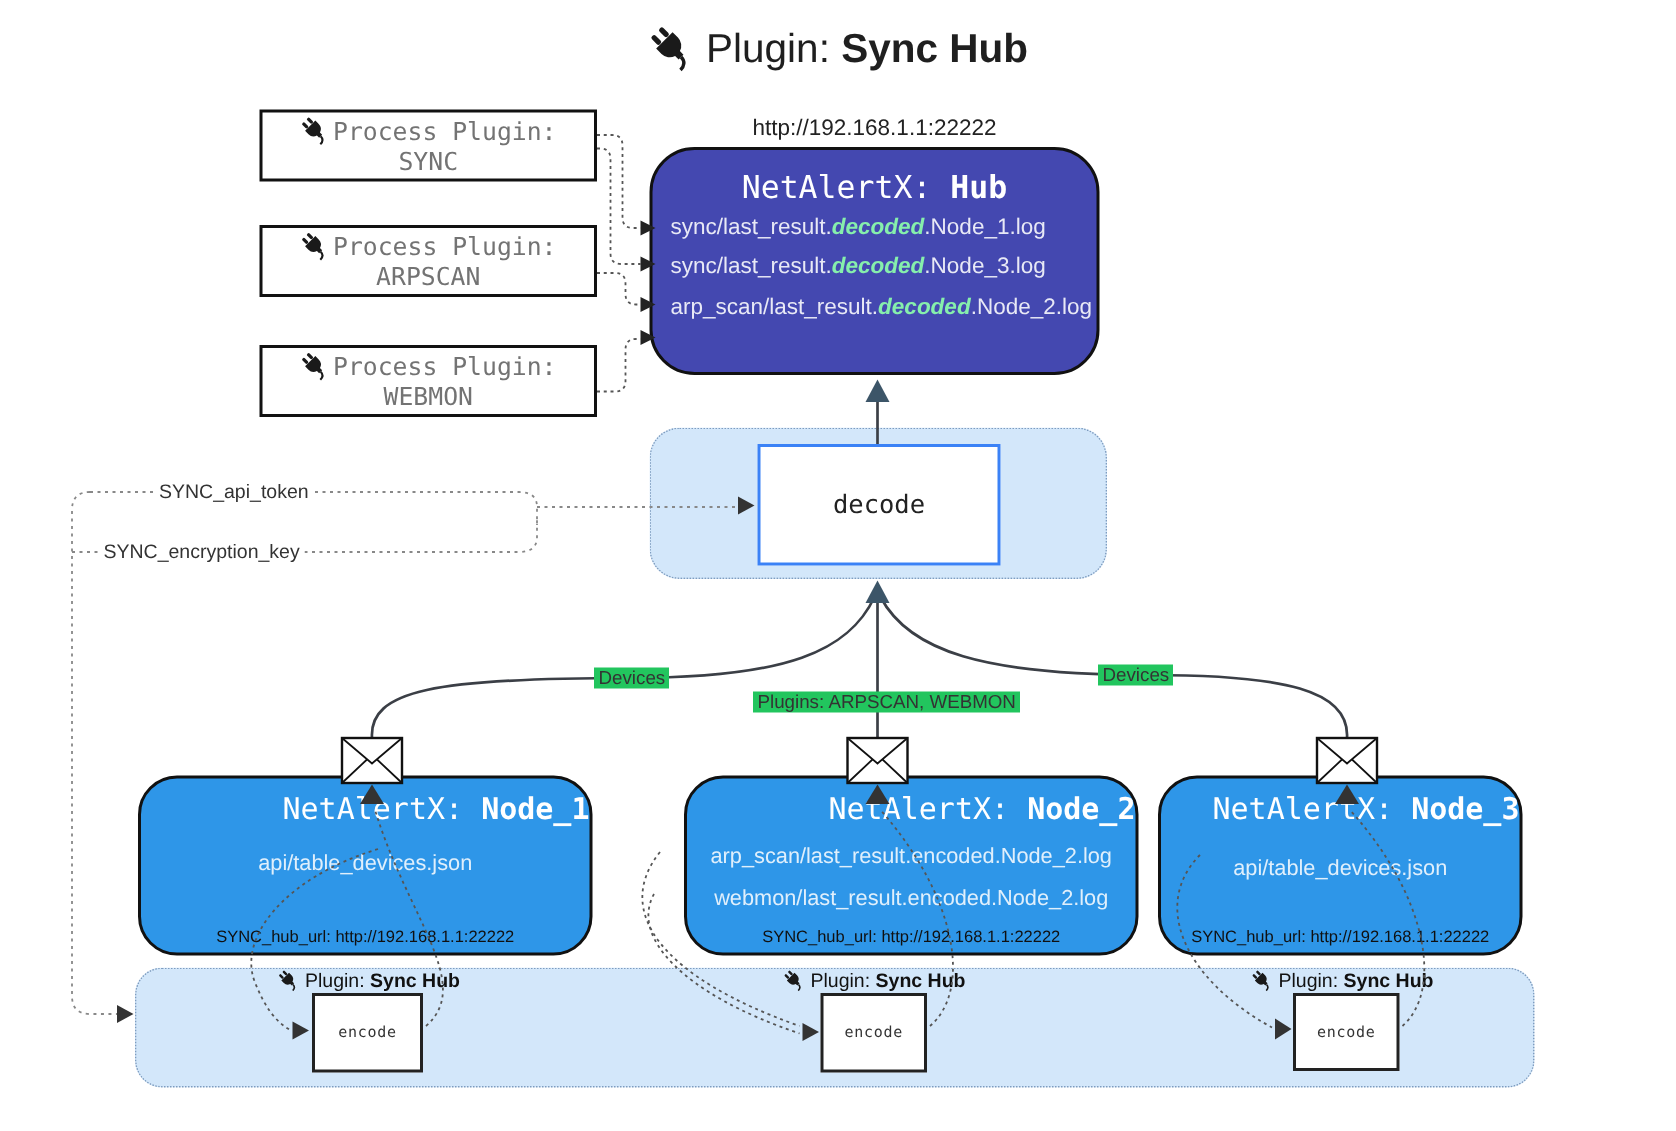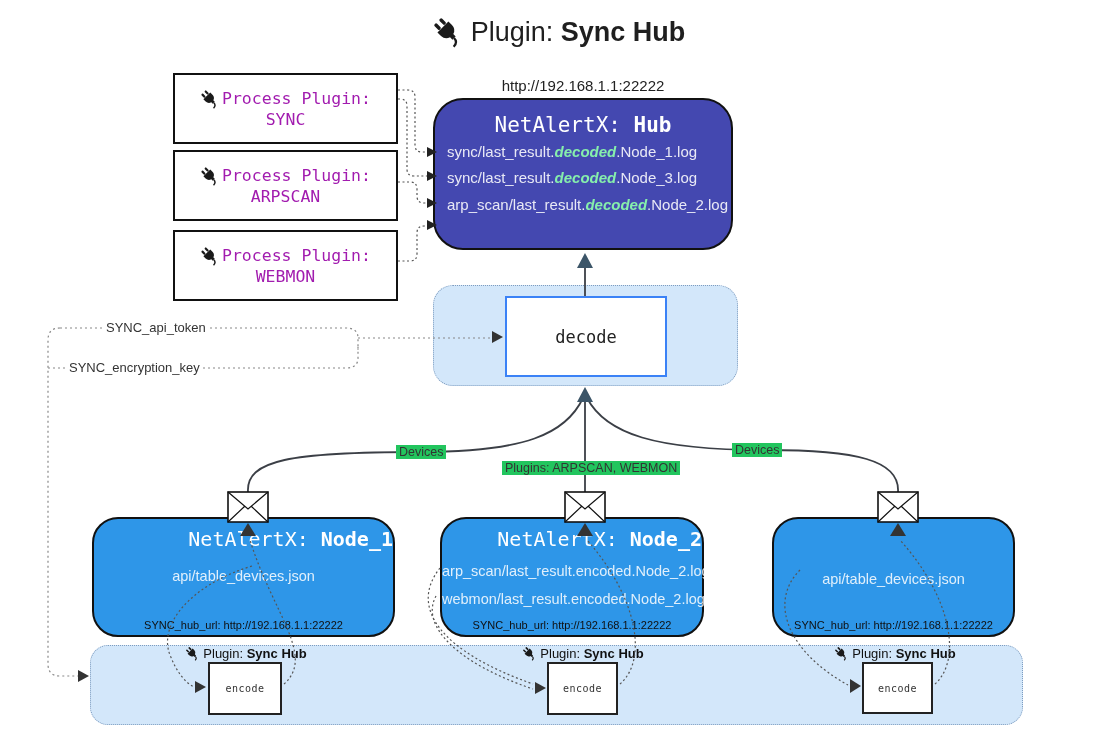--- a/index.html
+++ b/index.html
@@ -24,23 +24,23 @@
   .hub-box{left:433px;top:98px;width:300px;height:152px;background:#4448b0;border:2px solid #111;
            border-radius:30px;box-sizing:border-box;}
   .hub-title{position:absolute;left:0;top:13px;width:100%;text-align:center;font-size:21px;color:#fff;}
   .hub-title b{font-weight:bold;}
   .hub-line{position:absolute;left:12px;width:284px;height:18px;font-size:15px;color:rgba(255,255,255,.88);
             white-space:nowrap;}
   .hub-line b{color:#86efac;font-style:italic;}
   .hl0{top:43px;} .hl1{top:69px;} .hl2{top:96px;} .hl3{top:118px;}
 
   
-  .pbox{left:173px;width:225px;height:71px;background:#fff;border:2px solid #111;box-sizing:border-box;
+  .pbox{left:173px;width:225px;height:48px;background:#fff;border:2px solid #111;box-sizing:border-box;
         display:flex;flex-direction:column;align-items:center;justify-content:center;gap:1px;
-        font-size:16.5px;color:#a21caf;}
+        font-size:16.5px;color:#737373;}
   .pbox .l1{display:flex;align-items:center;gap:2px;}
   .pb0{top:73px;} .pb1{top:150px;} .pb2{top:230px;}
 
   
   .key-label{background:#fff;padding:0 3px;font-size:13px;color:#333;white-space:nowrap;}
 
   
   .decode-wrap{left:433px;top:285px;width:305px;height:101px;background:#d3e7fa;
                border:1.6px dotted #7e9cbf;border-radius:20px;box-sizing:border-box;}
   .decode-box{left:505px;top:296px;width:162px;height:81px;background:#fff;border:2px solid #3b82f6;
@@ -50,21 +50,21 @@
   
   .edge-label{position:absolute;background:#22c55e;padding:0 3px;font-size:12.5px;color:#333;white-space:nowrap;}
 
   
   .node{background:#2e96e8;border:2px solid #111;border-radius:26px;box-sizing:border-box;height:120px;top:517px;}
   .node-title{position:absolute;left:0;top:8px;width:100%;text-align:right;font-size:20px;color:#fff;white-space:nowrap;}
   .node-title b{font-weight:bold;}
   .node-file{position:absolute;left:0;width:100%;text-align:center;font-size:14.5px;
              color:rgba(255,255,255,.85);white-space:nowrap;}
   .node-url{position:absolute;left:0;top:100px;width:100%;text-align:center;font-size:11px;color:#101010;white-space:nowrap;}
-  .n1{left:92px;width:303px;} .n2{left:440px;width:264px;} .n3{left:772px;width:243px;}
+  .n1{left:92px;width:303px;} .n2{left:456px;width:303px;} .n3{left:772px;width:243px;}
 
   
   .band{left:90px;top:645px;width:933px;height:80px;background:#d3e7fa;
         border:1.6px dotted #7e9cbf;border-radius:18px;box-sizing:border-box;}
   .band-label{position:absolute;top:646px;width:170px;display:flex;align-items:center;justify-content:center;gap:3px;
               font-size:13px;color:#111;white-space:nowrap;}
   .band-label b{font-weight:bold;}
   .bl1{left:161px;} .bl2{left:498px;} .bl3{left:810px;}
   .encode-box{position:absolute;background:#fff;border:2px solid #222;box-sizing:border-box;
               display:flex;align-items:center;justify-content:center;font-size:10px;
@@ -142,20 +142,21 @@
       <div class="node-file" style="top:49px">api/table_devices.json</div>
       <div class="node-url">SYNC_hub_url: http://192.168.1.1:22222</div>
     </div>
     <div class="abs node n2">
       <div class="node-title mono"><span>NetAlertX: </span><b>Node_2</b></div>
       <div class="node-file" style="top:44px">arp_scan/last_result.encoded.Node_2.log</div>
       <div class="node-file" style="top:72px">webmon/last_result.encoded.Node_2.log</div>
       <div class="node-url">SYNC_hub_url: http://192.168.1.1:22222</div>
     </div>
     <div class="abs node n3">
+      <div class="node-title mono"><span>NetAlertX: </span><b>Node_3</b></div>
       <div class="node-file" style="top:52px">api/table_devices.json</div>
       <div class="node-url">SYNC_hub_url: http://192.168.1.1:22222</div>
     </div>
 
     <div class="abs band"></div>
     <div class="band-label bl1">
       <svg class="plug-ic" width="15" height="15">
           <use href="#plug"></use>
         </svg>
       <span><span>Plugin: </span><b>Sync Hub</b></span>

